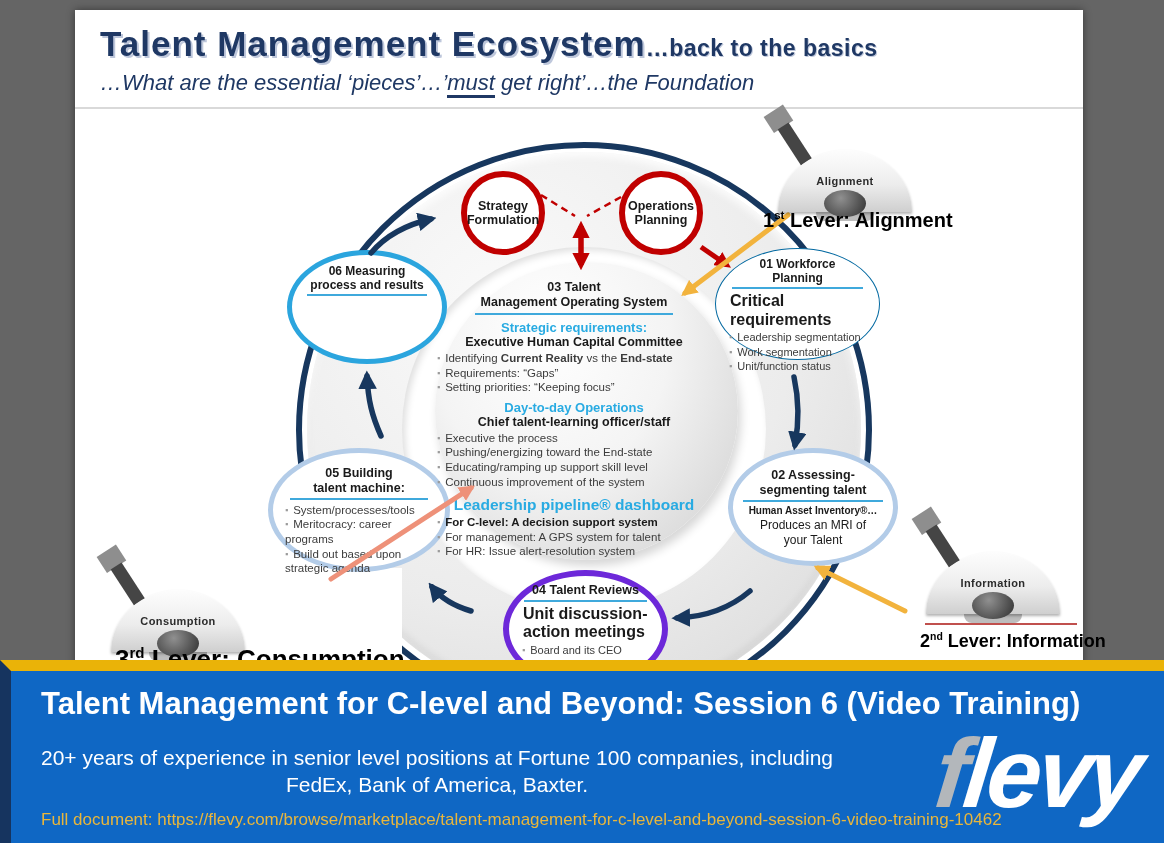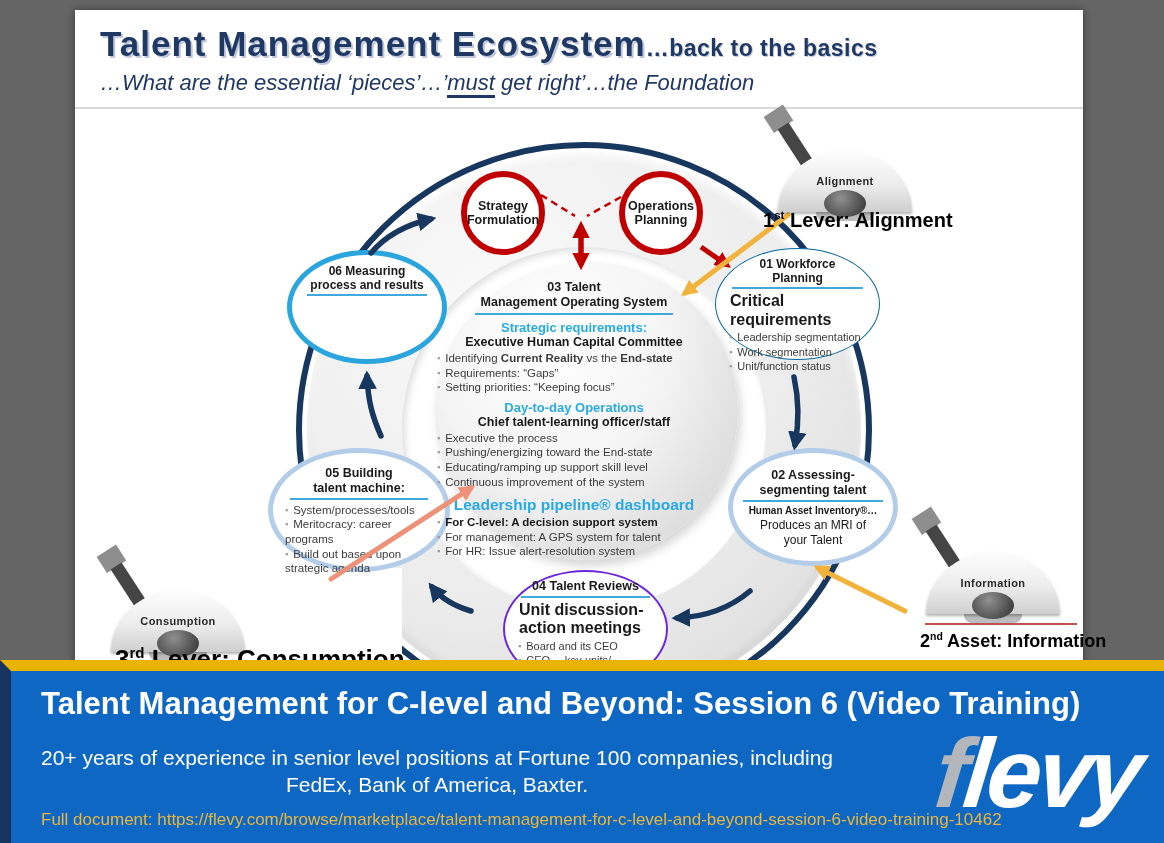--- a/index.html
+++ b/index.html
@@ -40,21 +40,21 @@
   .rc-strategy{left:386px;top:161px;}
   .rc-operations{left:544px;top:161px;}
 
   
   .oval{position:absolute;border-radius:50%;background:#fff;box-sizing:border-box;z-index:15;
         text-align:center;color:#1a1a1a;}
   .oval-06{left:212px;top:240px;width:160px;height:114px;border:5px solid #2BA5DE;padding-top:9px;}
   .oval-01{left:640px;top:238px;width:165px;height:112px;border:1px solid #0369a1;padding-top:8px;}
   .oval-05{left:193px;top:438px;width:182px;height:124px;border:5px solid #B3CCE8;padding-top:13px;}
   .oval-02{left:653px;top:438px;width:170px;height:118px;border:5px solid #B3CCE8;padding-top:15px;}
-  .oval-04{left:428px;top:560px;width:165px;height:118px;border:2px solid #6d28d9;padding-top:7px;}
+  .oval-04{left:428px;top:560px;width:165px;height:118px;border:6px solid #6d28d9;padding-top:7px;}
   .o-title{font-weight:bold;font-size:12px;line-height:1.18;}
   .o-rule{height:2px;background:#3FA9DC;width:80%;margin:2px auto 3px;}
   .o-lead-l{font-weight:bold;font-size:16px;text-align:left;margin-left:14px;line-height:1.15;}
   .o-lead-c{font-weight:bold;font-size:10px;line-height:1.2;}
   .o-body{font-size:12px;line-height:1.25;padding:1px 14px 0;}
   ul.blts{list-style:none;margin:1px 0 0;padding:0 8px 0 13px;text-align:left;font-size:11px;
           line-height:1.28;color:#3c3c3c;}
   ul.blts li::before{content:"▪";color:#9a9a9a;font-size:9px;margin-right:5px;position:relative;top:-1px;}
   .oval-05 ul.blts{font-size:11.5px;padding-left:12px;}
 
@@ -259,21 +259,21 @@
         <div class="rod"></div>
       </div>
     <div class="gear"></div>
     <div class="dome">
         <div class="knob-label">Information</div>
       </div>
     <div class="gear-core"></div>
   </div>
   <div class="cap2-rule"></div>
   <div class="lever-caption cap-2">
-    <span>2</span><sup>nd</sup><span> Asset: Information</span>
+    <span>2</span><sup>nd</sup><span> Lever: Information</span>
   </div>
 
   <div class="lever lever-3">
     <div class="arm">
         <div class="knob"></div>
         <div class="rod"></div>
       </div>
     <div class="gear"></div>
     <div class="dome">
         <div class="knob-label">Consumption</div>

